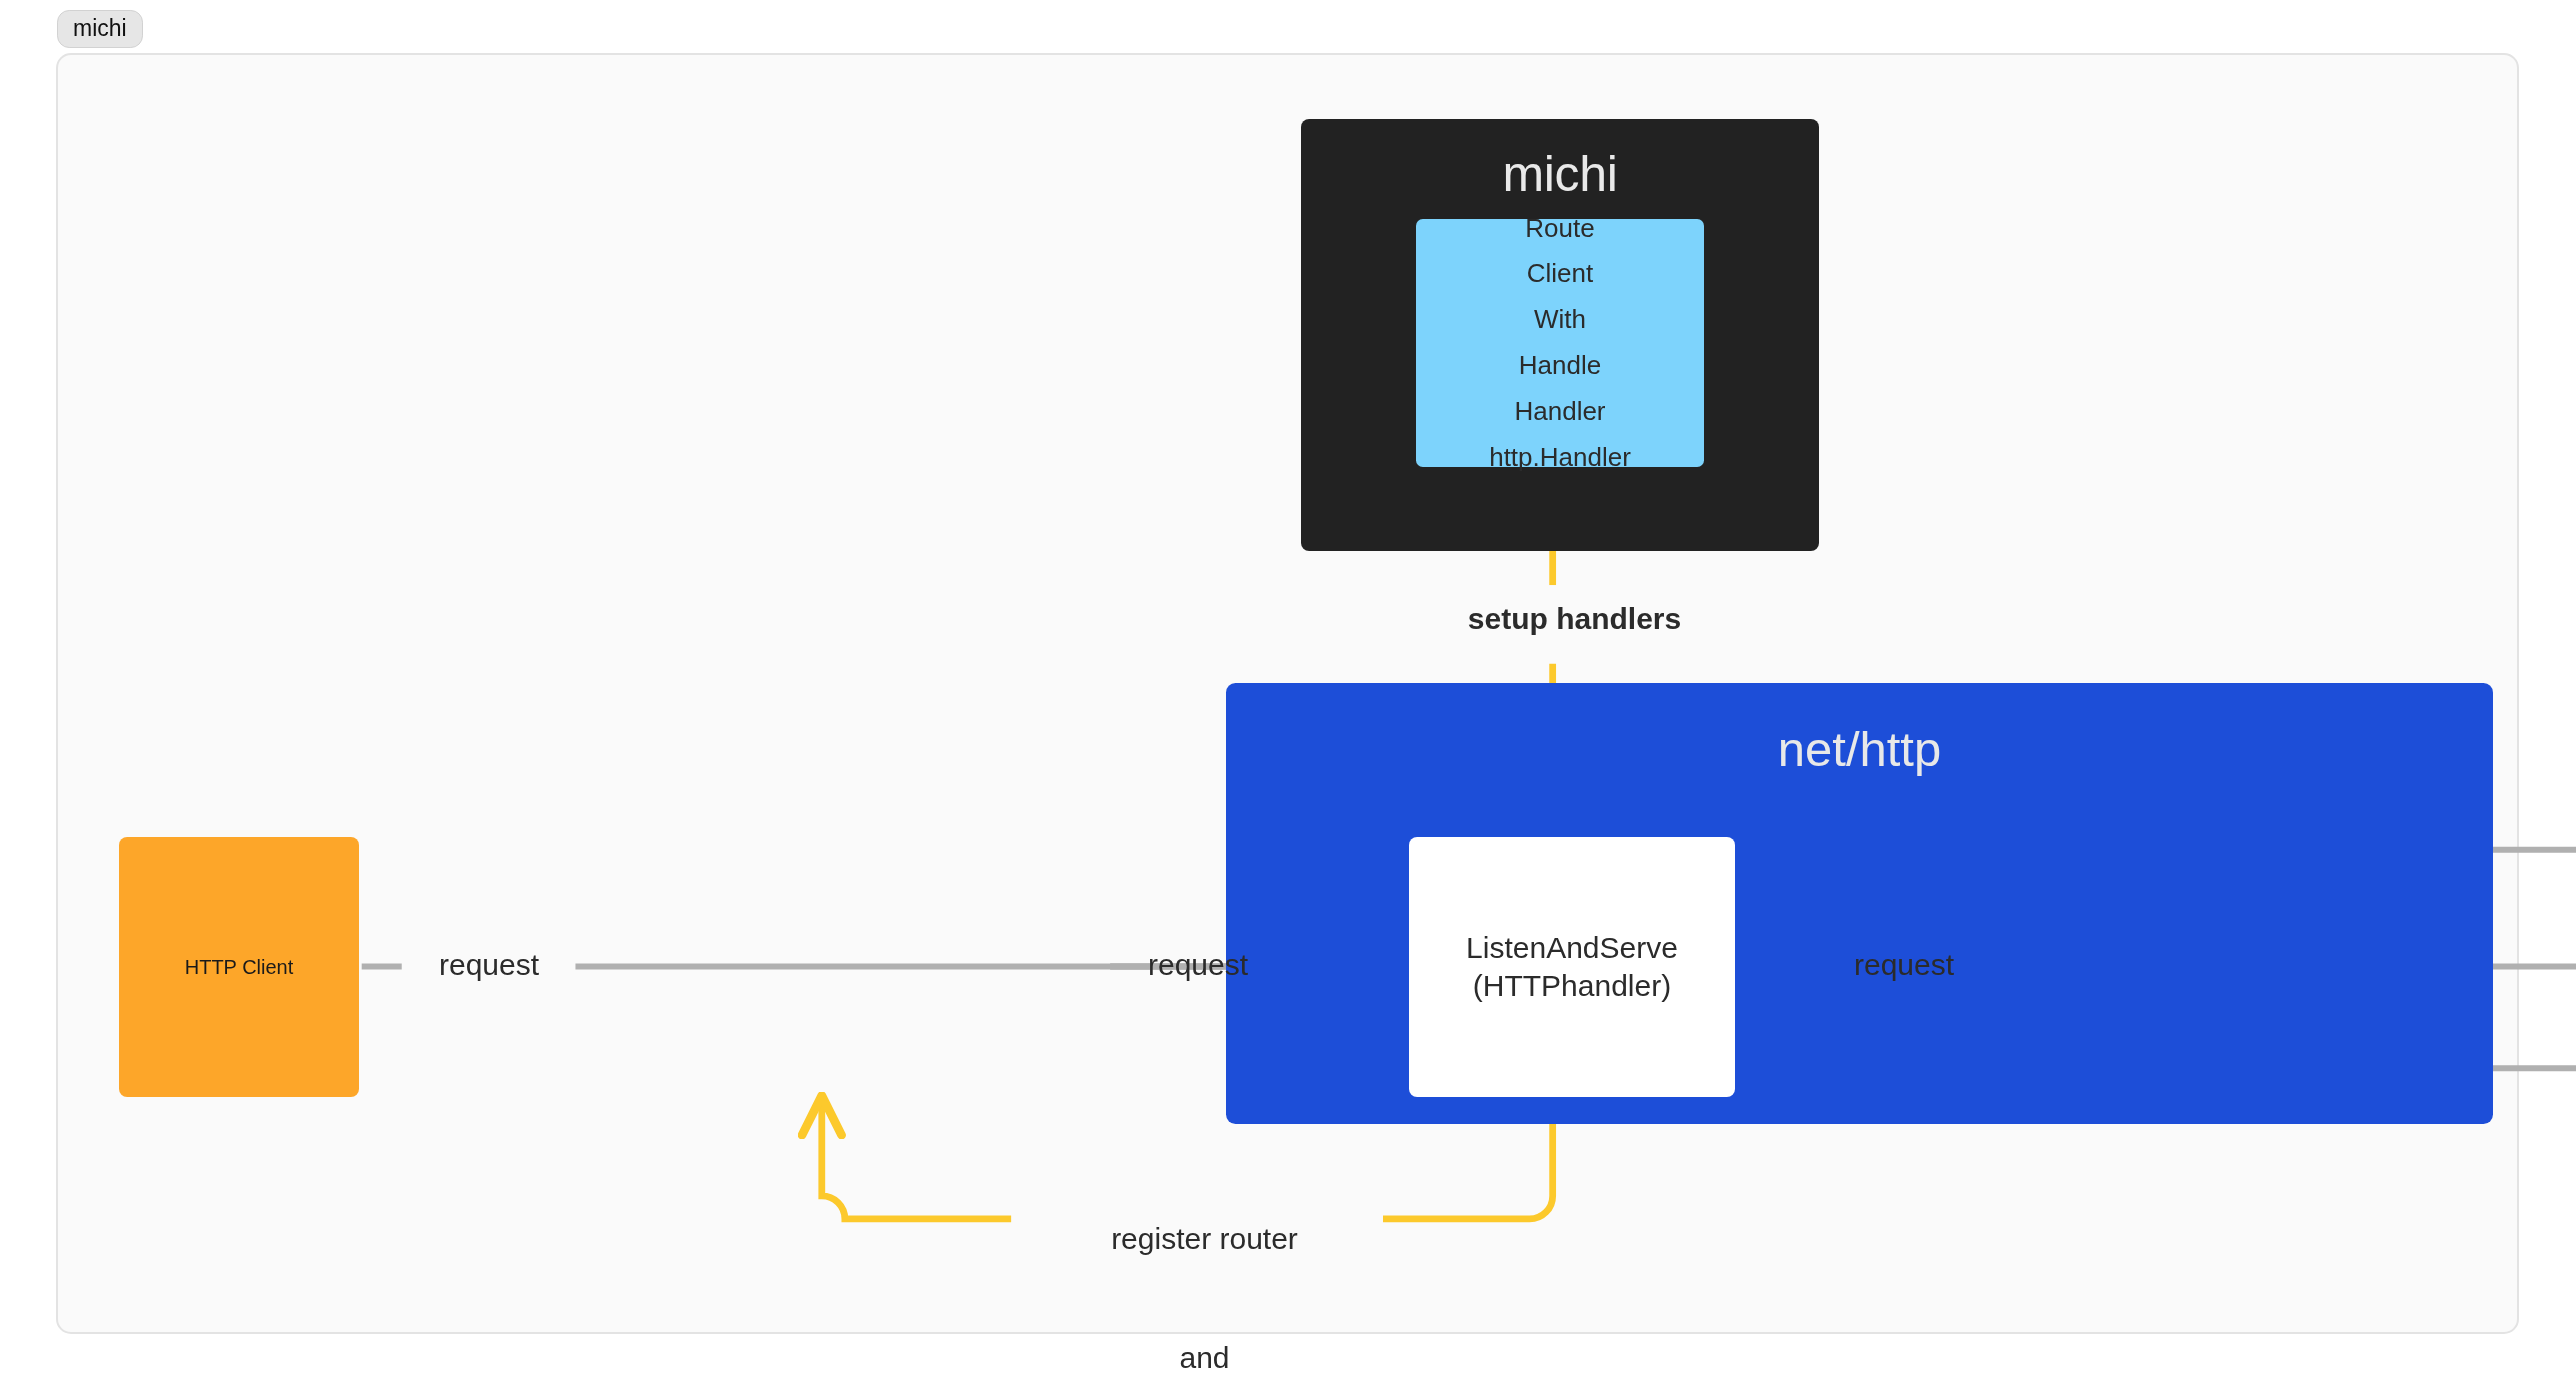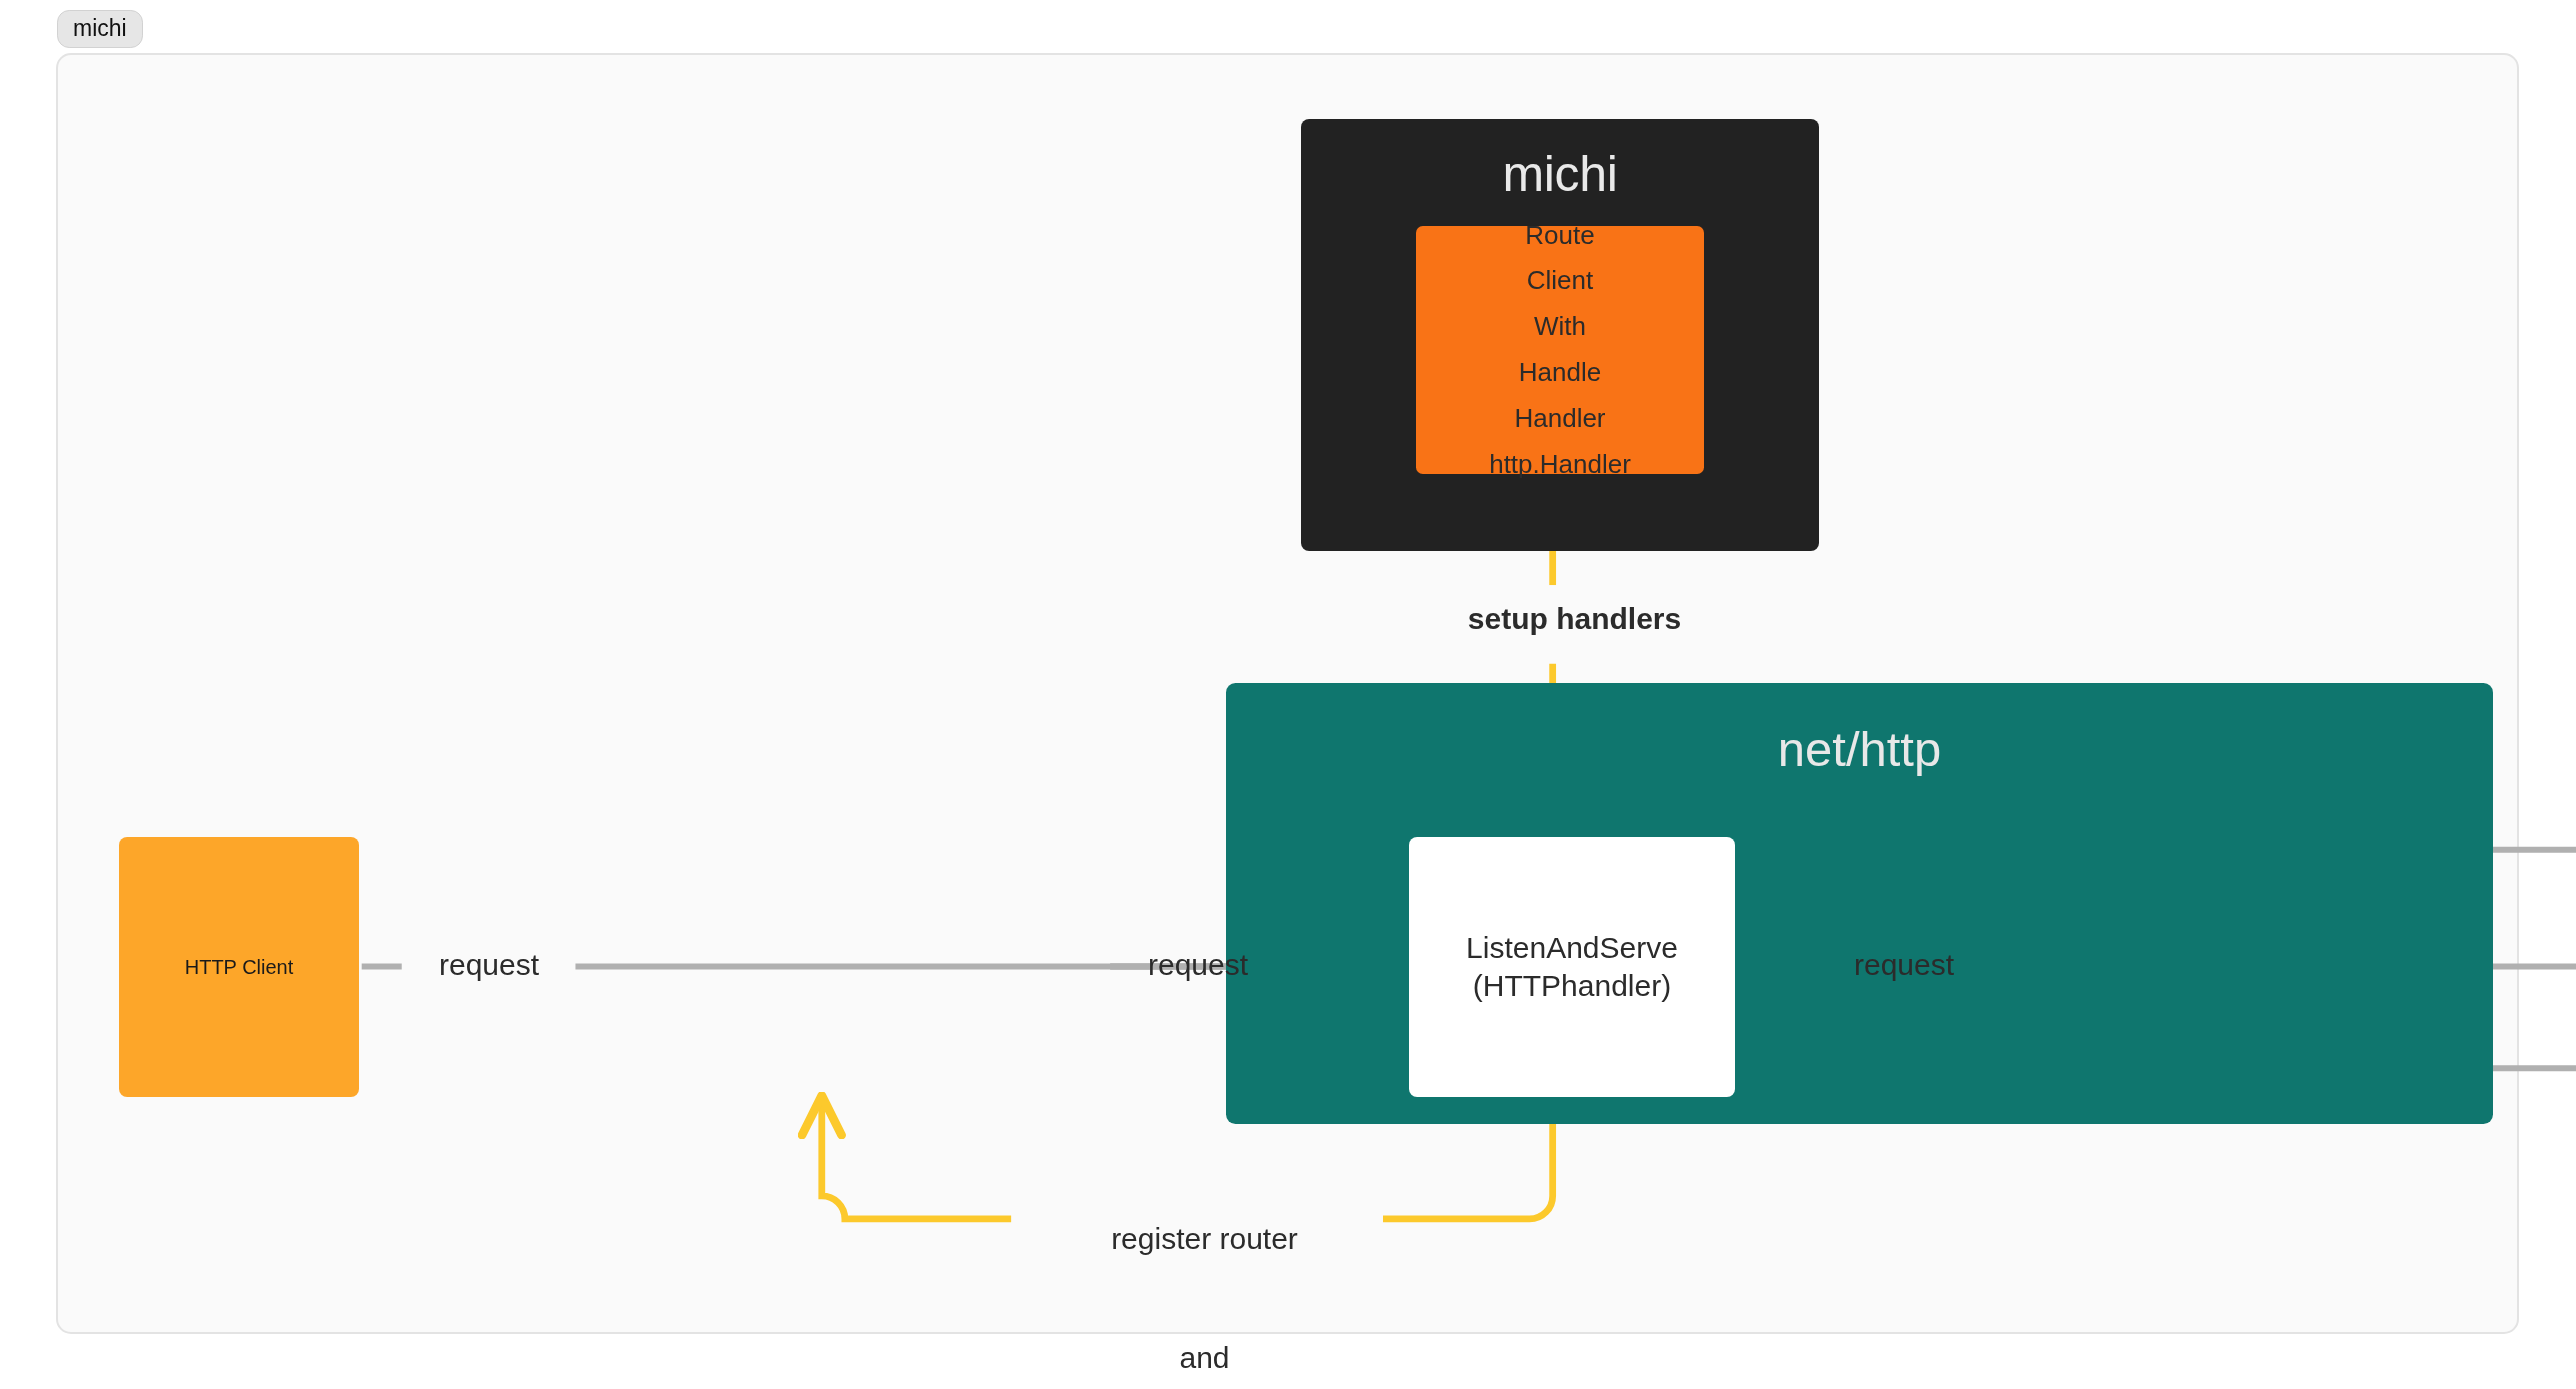--- a/index.html
+++ b/index.html
@@ -29,28 +29,28 @@
 
   .michi-box{
     left:1301px;top:119px;width:518px;height:432px;
     background:#222222;border-radius:8.1px;
     display:flex;flex-direction:column;align-items:center;
   }
   .michi-title{
     margin-top:30px;font-size:50px;color:#e9e9e9;line-height:1;letter-spacing:-0.3px;
   }
   .michi-inner{
-    margin-top:27px;width:288px;height:248px;background:#f97316;border-radius:6.8px;
+    margin-top:20px;width:288px;height:248px;background:#7dd3fc;border-radius:6.8px;
     display:flex;flex-direction:column;align-items:center;justify-content:center;gap:12px;
   }
   .michi-inner span{font-size:26px;color:#2b2b2b;line-height:1.3;}
 
   .nethttp-box{
     left:1226px;top:683px;width:1267px;height:441px;
-    background:#0f766e;border-radius:9.5px;
+    background:#1d4ed8;border-radius:9.5px;
   }
   .nethttp-title{
     position:absolute;left:0;top:42px;width:100%;text-align:center;
     font-size:49px;color:#e8e8e8;line-height:1;
   }
   .white-node{
     position:absolute;background:#ffffff;border-radius:8.1px;
     display:flex;flex-direction:column;align-items:center;justify-content:center;
     font-size:30px;color:#2b2b2b;line-height:1.28;text-align:center;
   }

